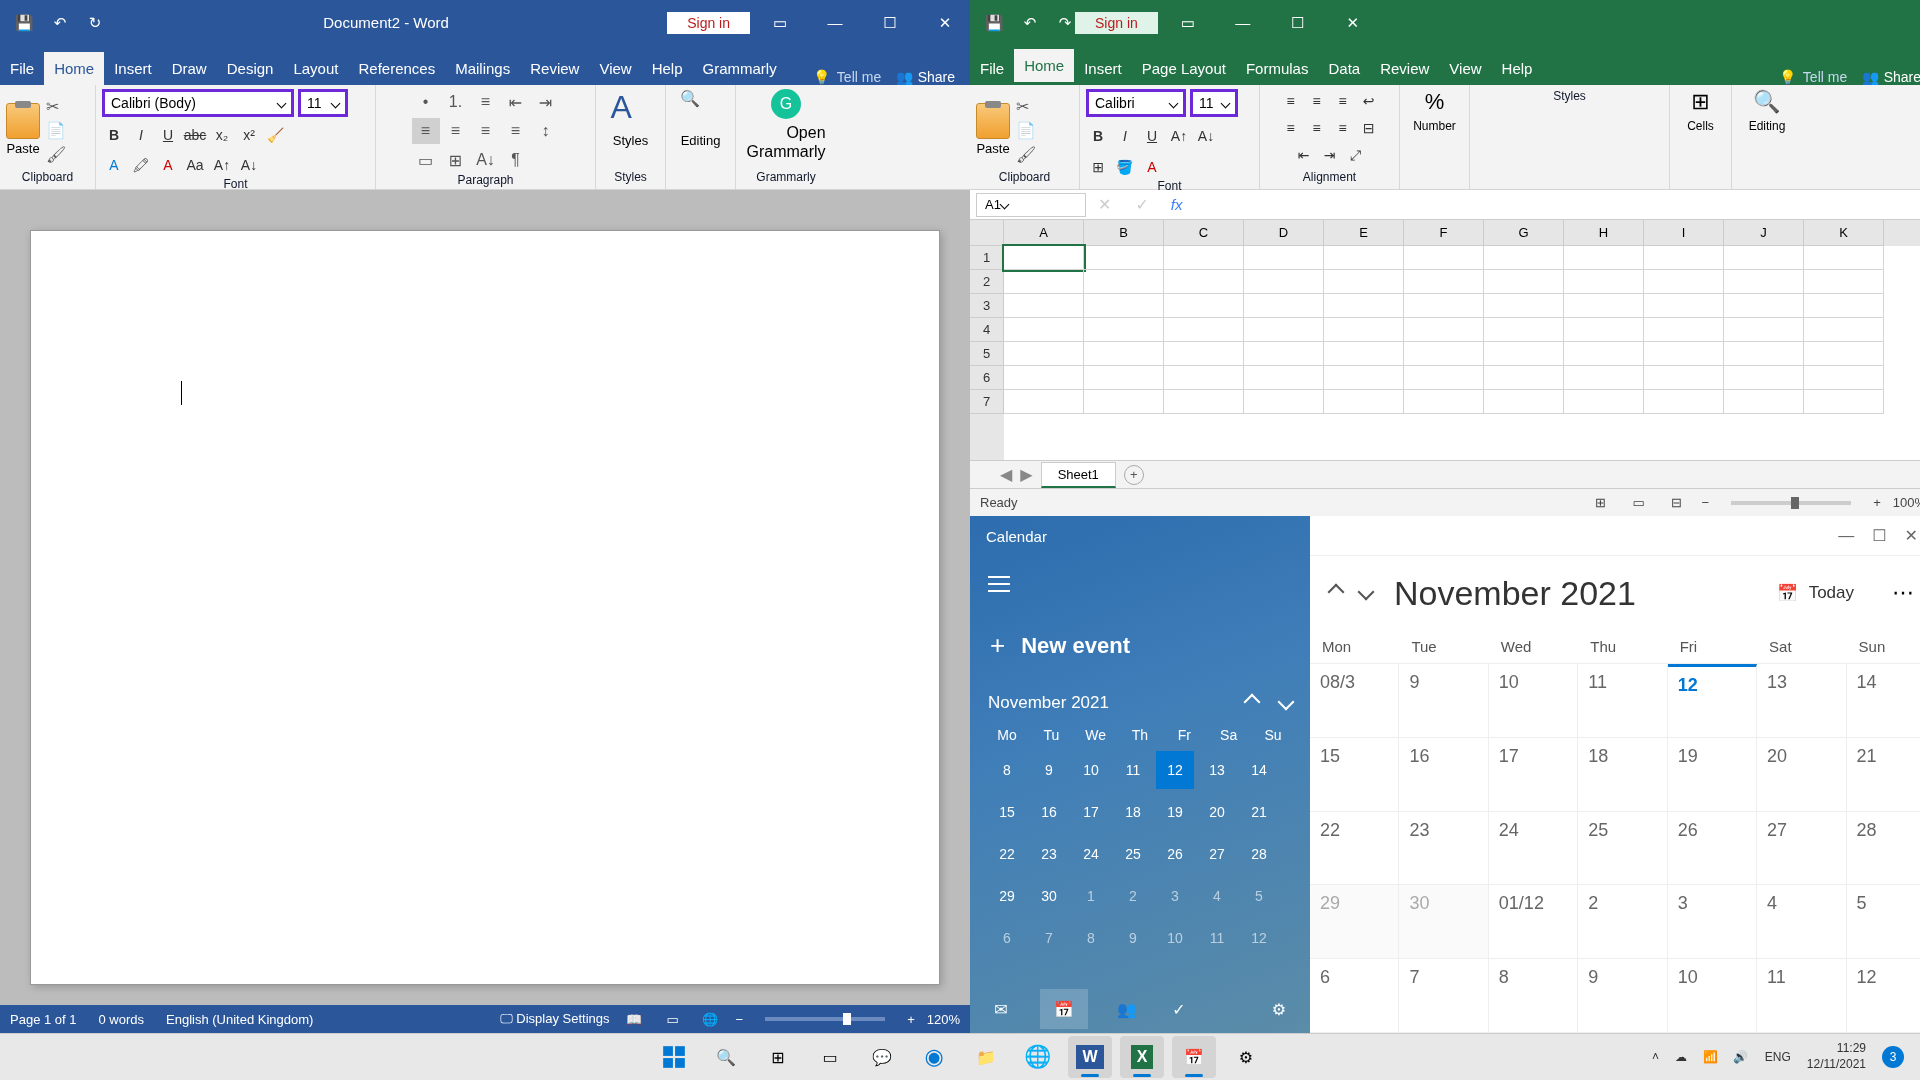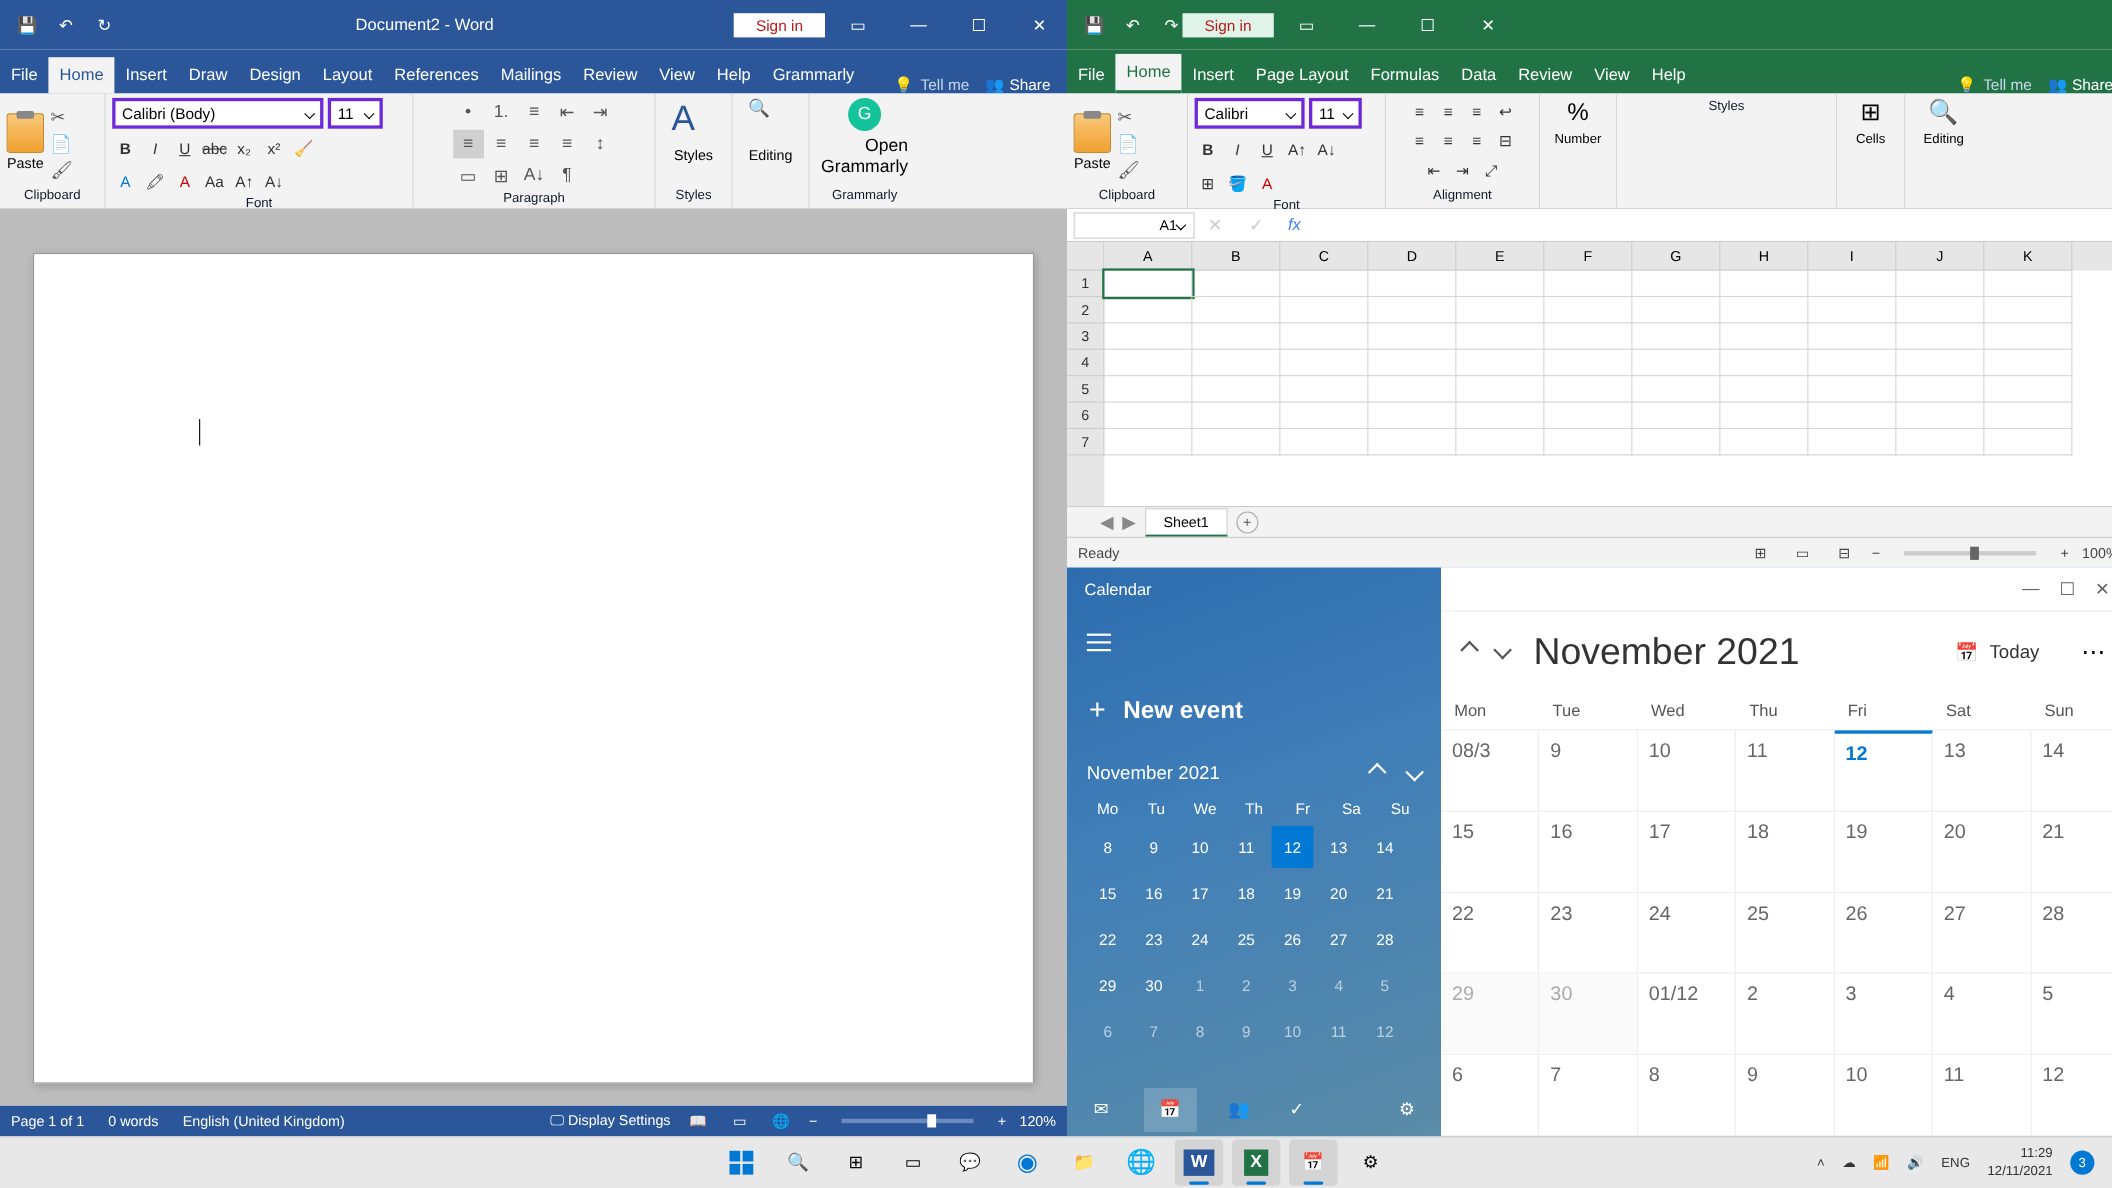--- a/index.html
+++ b/index.html
@@ -53,21 +53,21 @@
 .zoom-thumb{position:absolute;top:-4px;left:65%;width:8px;height:12px;background:#fff;}
 
 
 .excel-win{position:absolute;left:970px;top:0;width:966px;height:516px;background:#f3f3f3;display:flex;flex-direction:column;}
 .excel-title{height:45px;background:#217346;display:flex;align-items:center;color:#fff;font-size:15px;}
 .excel-ribbon{height:40px;background:#217346;display:flex;align-items:flex-end;color:#fff;}
 .excel-ribbon .rib-tab.active{background:#f3f3f3;color:#217346;border-bottom:3px solid #217346;}
 .excel-tools{height:105px;background:#f3f3f3;border-bottom:1px solid #d4d4d4;display:flex;}
 
 .formula-bar{height:30px;background:#fff;border-bottom:1px solid #ccc;display:flex;align-items:center;}
-.name-box{width:110px;height:24px;border:1px solid #ccc;margin-left:6px;padding:0 8px;font-size:13px;display:flex;align-items:center;justify-content:flex-end;}
+.name-box{width:110px;height:24px;border:1px solid #ccc;margin-left:6px;padding:0 8px;font-size:13px;display:flex;align-items:center;justify-content:flex-start;}
 .fx-ic{padding:0 10px;font-style:italic;font-size:15px;color:#3b82f6;}
 .fx-input{flex:1;border:none;outline:none;padding:0 8px;}
 
 .sheet-area{flex:1;display:flex;background:#fff;}
 .row-headers{width:34px;background:#e6e6e6;}
 .rh{height:24px;border-bottom:1px solid #ccc;border-right:1px solid #ccc;display:flex;align-items:center;justify-content:center;font-size:13px;color:#333;}
 .rh.corner{height:26px;}
 .grid{flex:1;}
 .col-headers{height:26px;display:flex;background:#e6e6e6;}
 .ch{width:80px;border-right:1px solid #ccc;border-bottom:1px solid #ccc;display:flex;align-items:center;justify-content:center;font-size:13px;}

